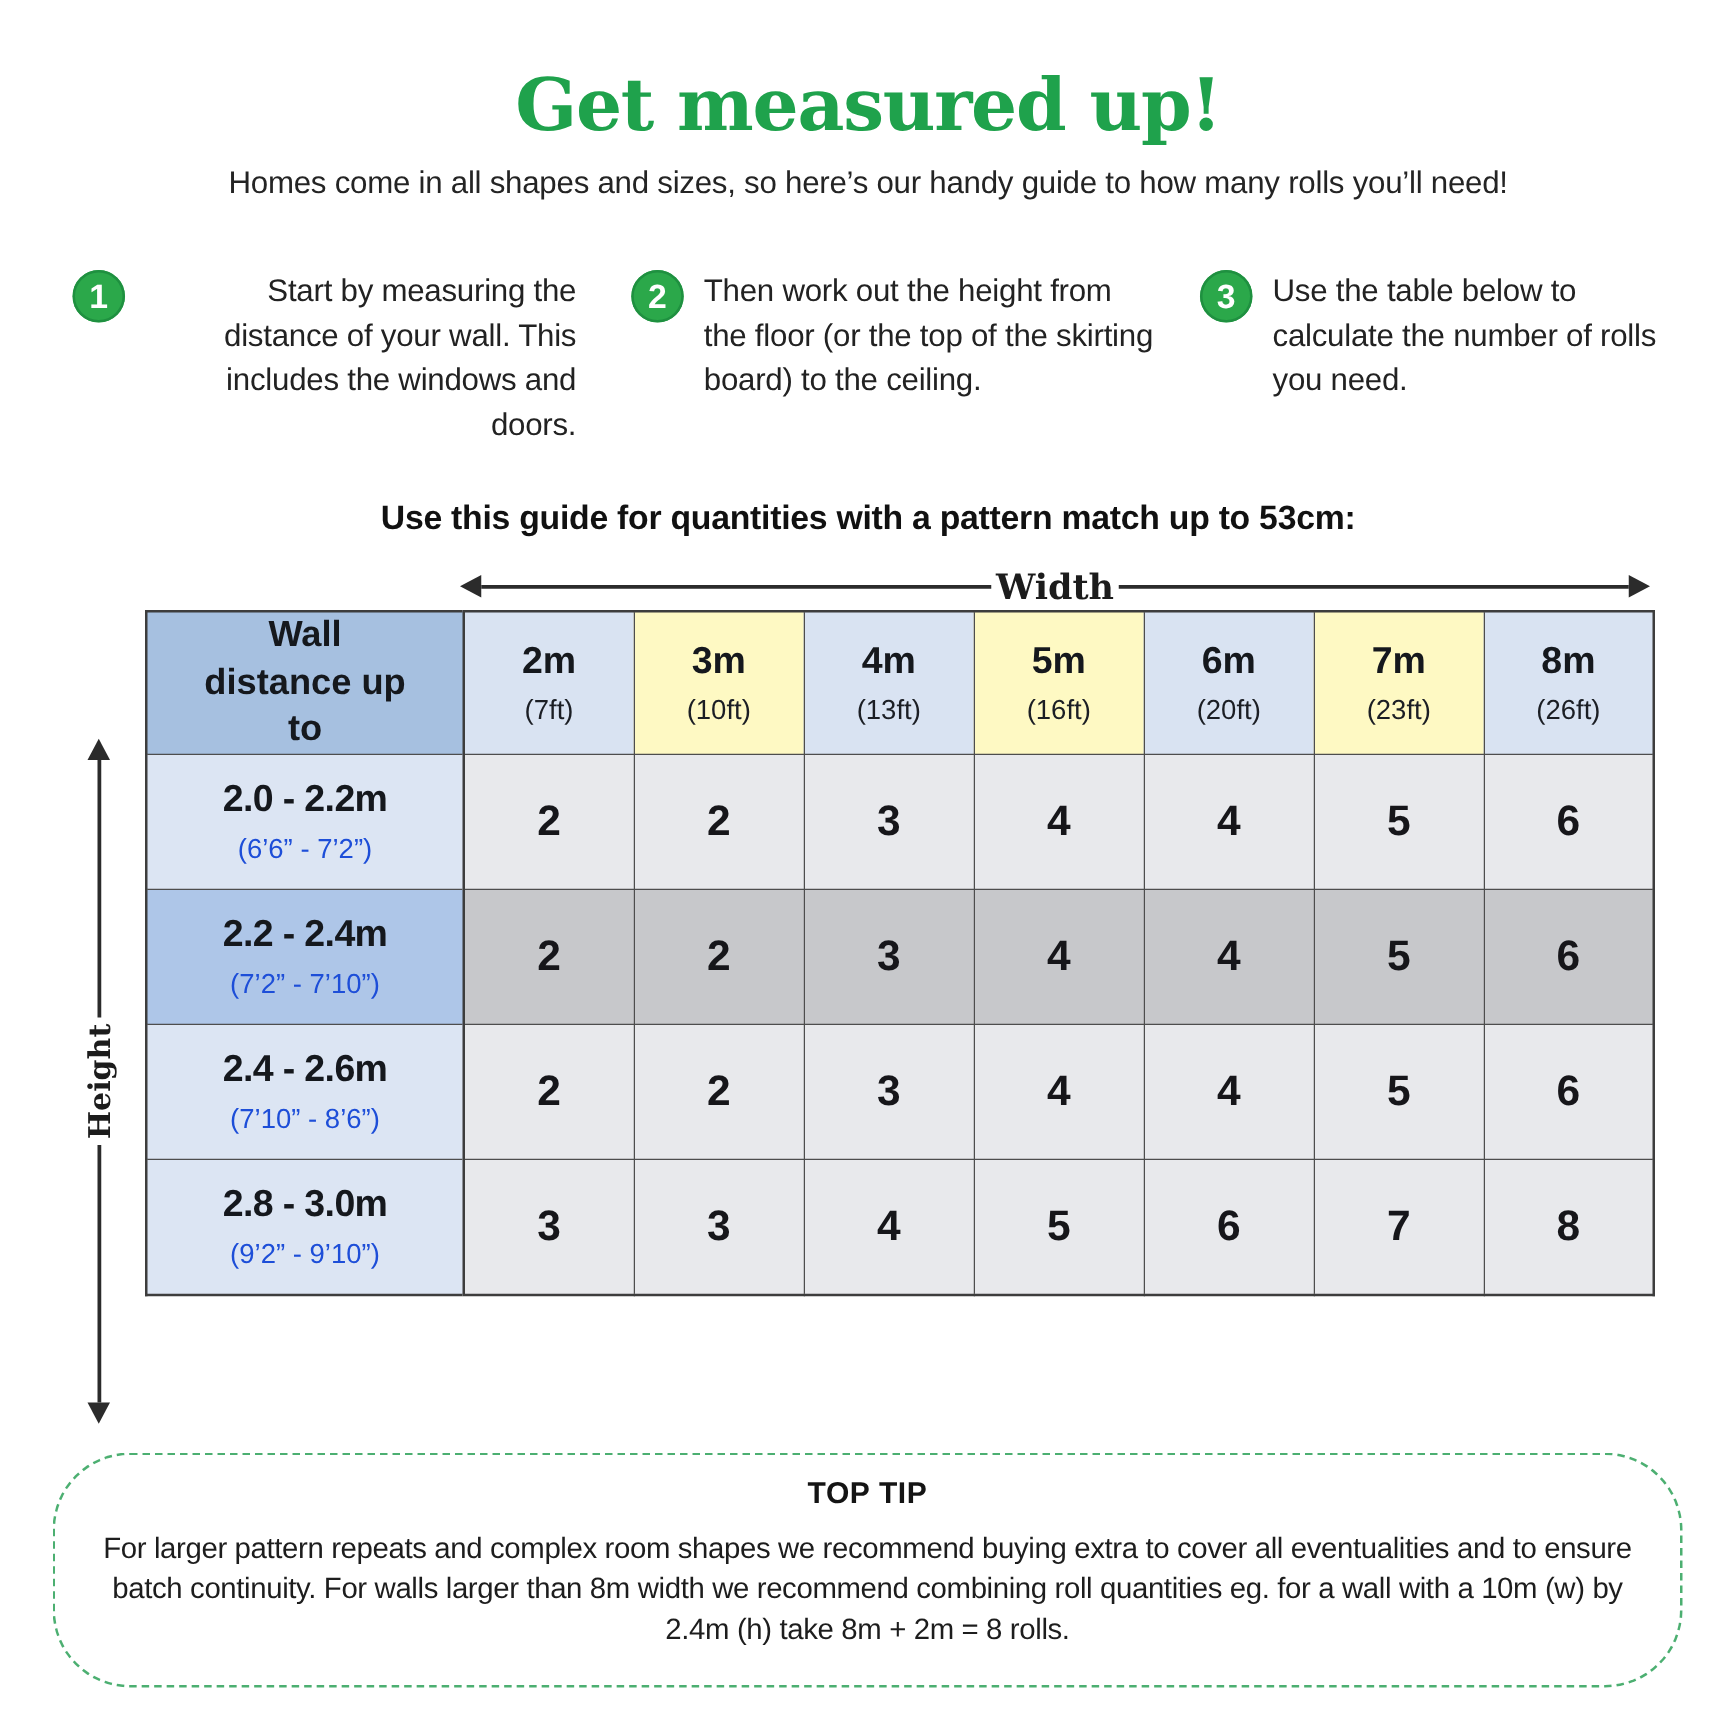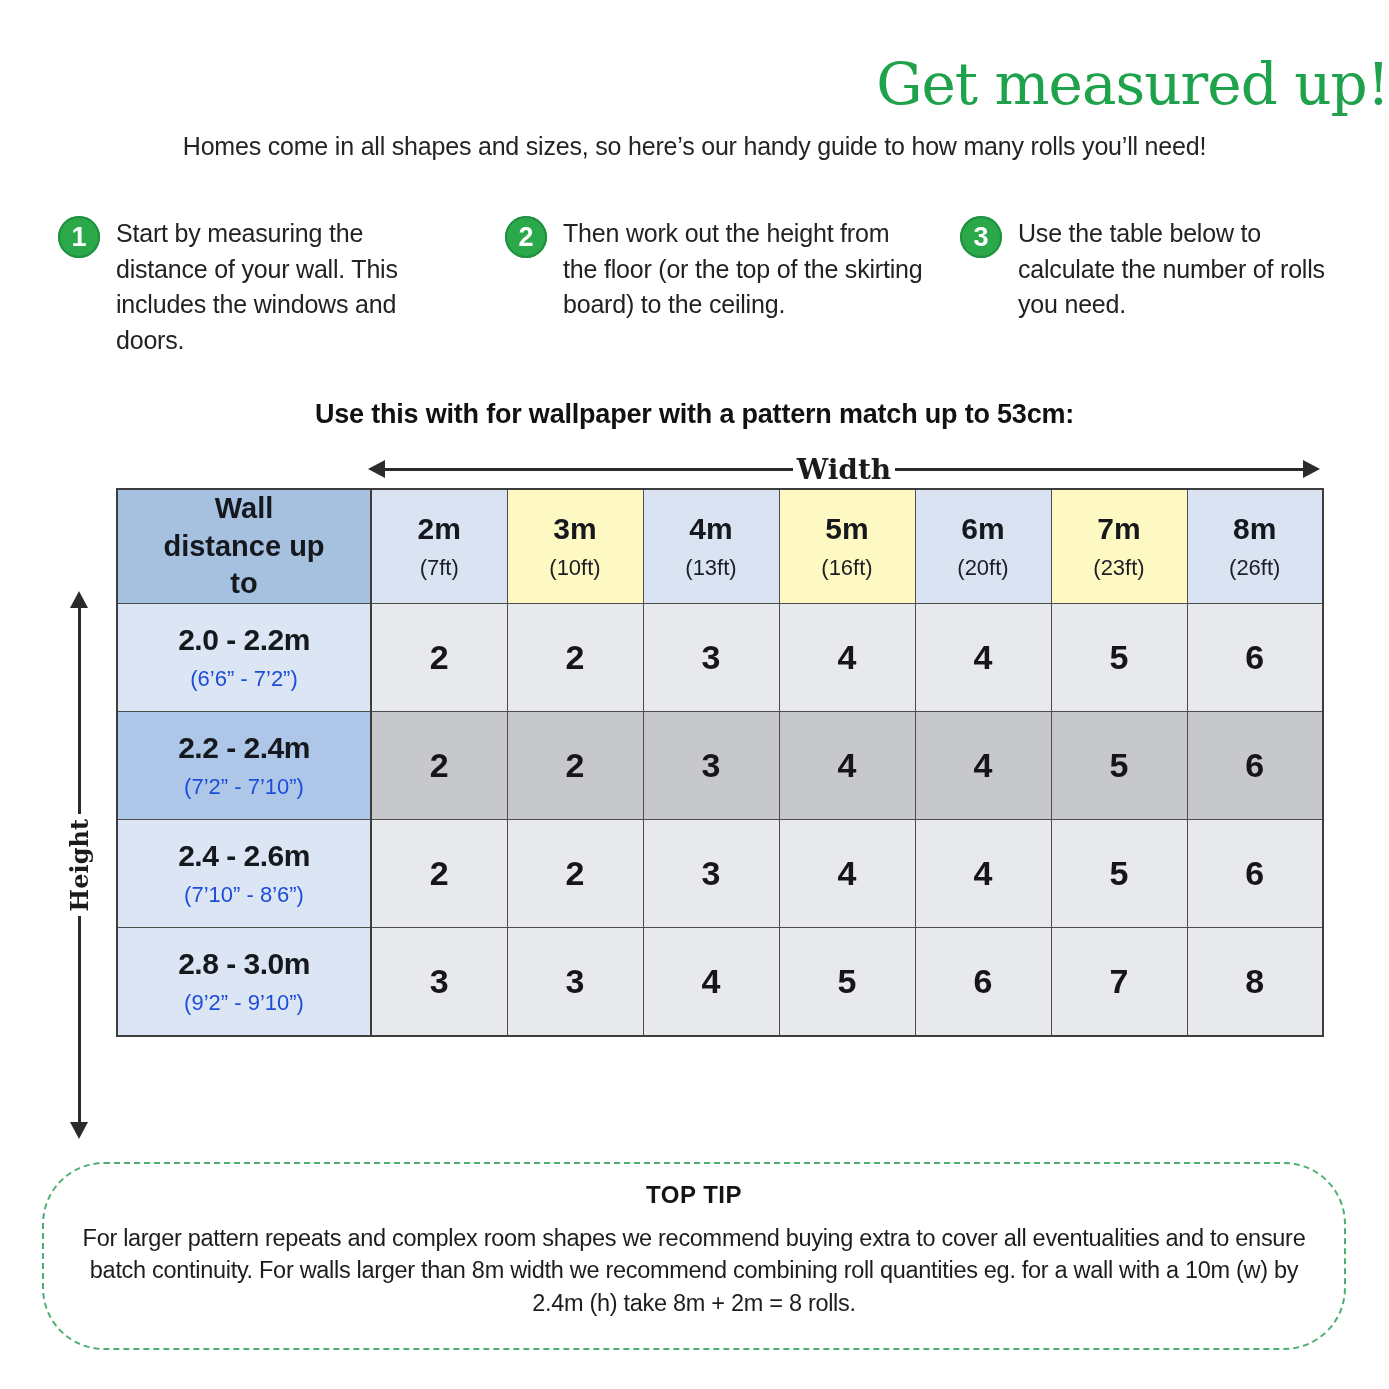--- a/index.html
+++ b/index.html
@@ -3,43 +3,43 @@
 <meta charset="utf-8">
 <style>
   * { margin:0; padding:0; box-sizing:border-box; }
   html,body { width:1389px; height:1389px; background:#ffffff; }
   body { font-family:"Liberation Sans", sans-serif; color:#1f1f1f; position:relative; overflow:hidden; }
 
   .abs { position:absolute; }
 
   
   .title {
-    top:50px; left:0; right:0; text-align:right;
-    font-family:"DejaVu Serif", serif; font-weight:normal;
+    top:50px; left:0; right:0; text-align:center;
+    font-family:"DejaVu Serif", serif; font-weight:bold;
     font-size:58px; letter-spacing:-1px; color:#1FA24C;
   }
   .subtitle {
     top:132px; left:0; right:0; text-align:center;
     font-size:25px; color:#242424; letter-spacing:-0.2px;
   }
 
   
   .step { display:flex; align-items:flex-start; }
   .step-badge {
     width:42px; height:42px; border-radius:50%;
     background:#2BA84A; color:#ffffff; flex:0 0 42px;
     display:flex; align-items:center; justify-content:center;
     font-weight:bold; font-size:27px; margin-right:16px;
     box-shadow: inset 0 0 0 2px #1f9040;
   }
   .step-text { font-size:25px; line-height:1.42; color:#222222; letter-spacing:-0.2px; }
   .step1 { left:58px;  top:216px; }
   .step2 { left:505px; top:216px; }
   .step3 { left:960px; top:216px; }
-  .step1 .step-text { width:345px; }
+  .step1 .step-text { width:345px;text-align:right; }
   .step2 .step-text { width:360px; }
   .step3 .step-text { width:315px; }
 
   
   .guide-heading {
     top:399px; left:0; right:0; text-align:center;
     font-size:27px; font-weight:bold; color:#111111; letter-spacing:-0.2px;
   }
 
   
@@ -115,21 +115,21 @@
   </div>
   <div class="step-text">Then work out the height from the floor (or the top of the skirting board) to the ceiling.</div>
 </div>
 <div class="abs step step3">
   <div class="step-badge">
     <span>3</span>
   </div>
   <div class="step-text">Use the table below to calculate the number of rolls you need.</div>
 </div>
 
-<div class="abs guide-heading">Use this with for wallpaper with a pattern match up to 53cm:</div>
+<div class="abs guide-heading">Use this guide for quantities with a pattern match up to 53cm:</div>
 
 <div class="abs harrow">
   <span class="tri-left"></span>
   <span class="line"></span>
   <span class="axis-label">Width</span>
   <span class="line"></span>
   <span class="tri-right"></span>
 </div>
 
 <div class="abs varrow">

